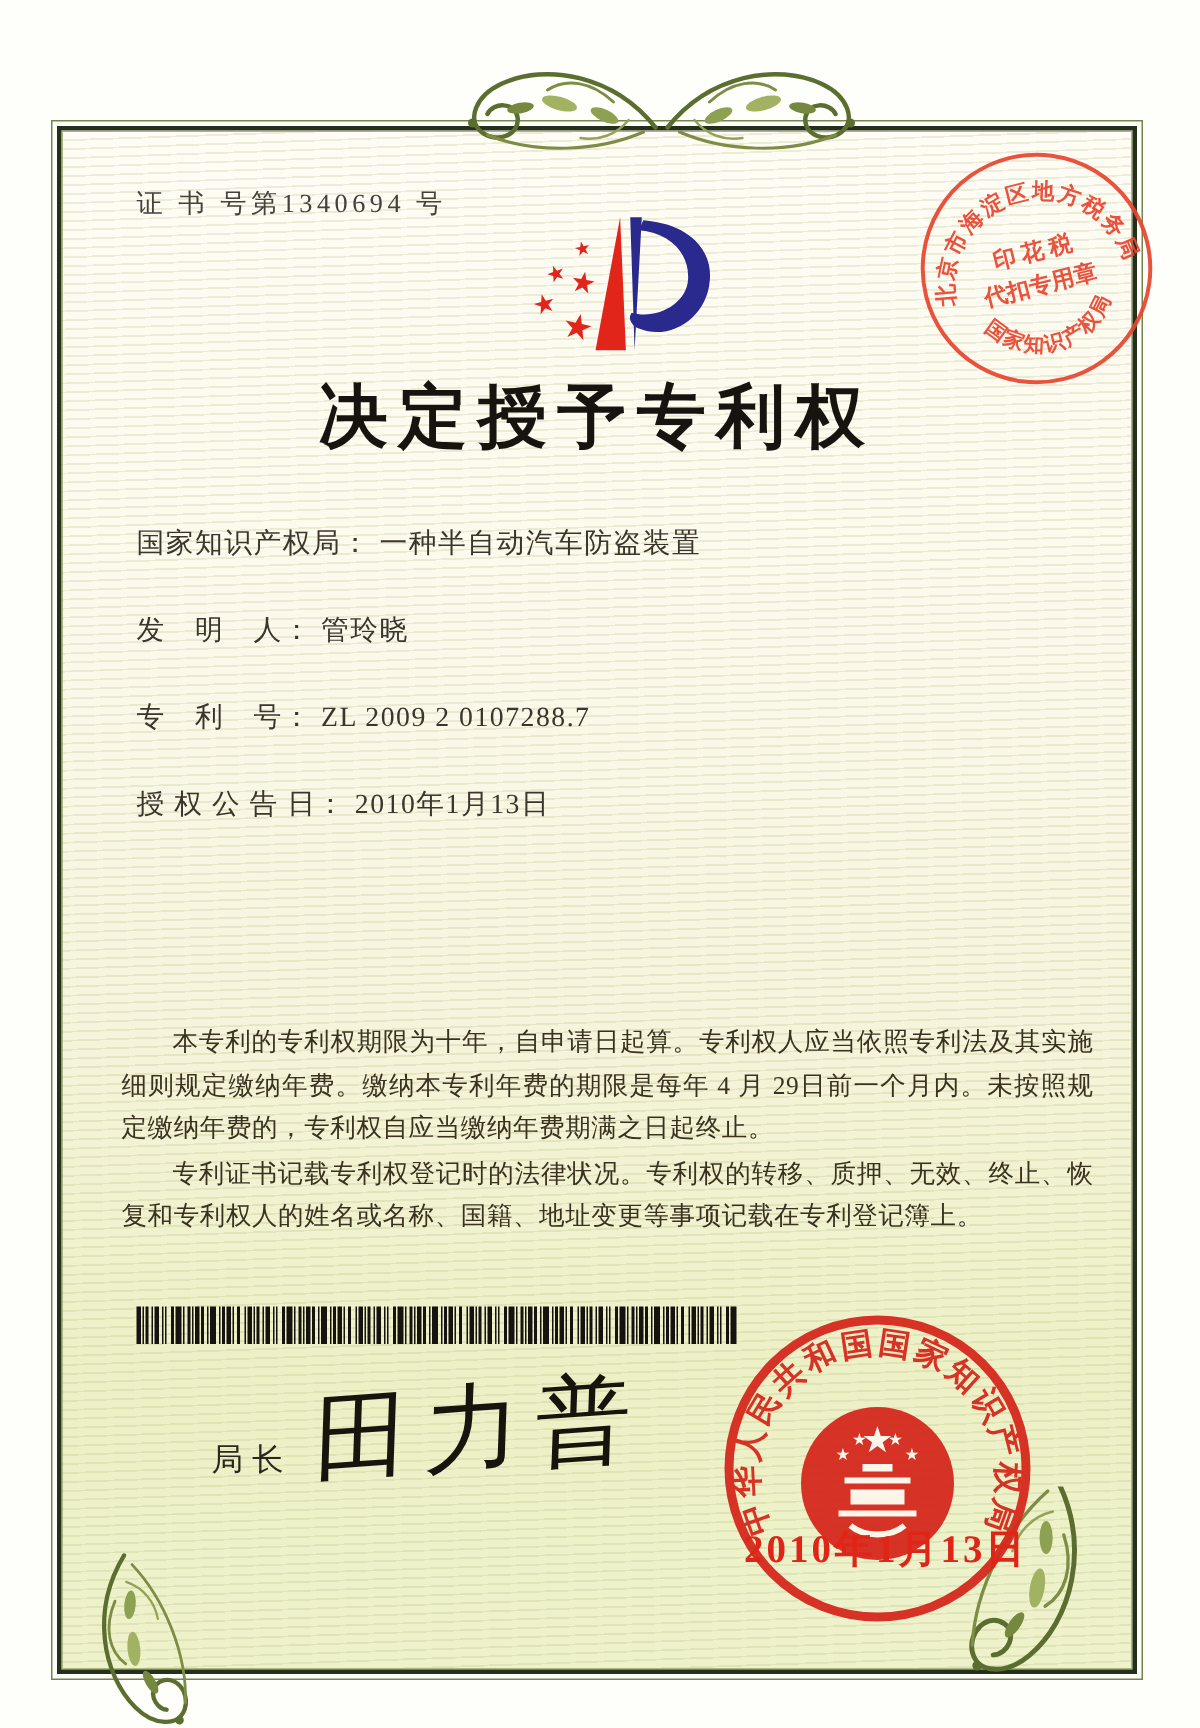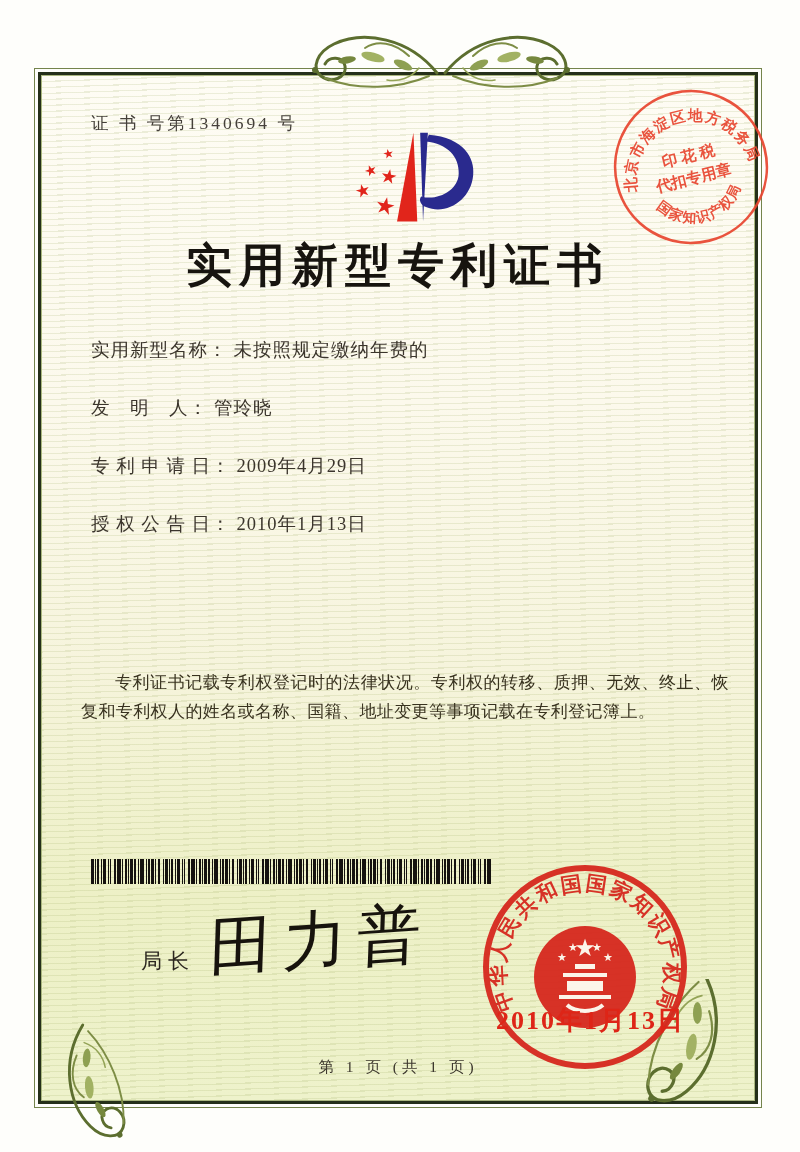--- a/index.html
+++ b/index.html
@@ -1,18 +1,18 @@
 <!DOCTYPE html>
 <html><head>
 <meta charset="utf-8">
 <style>
   html,body{margin:0;padding:0;}
   body{width:800px;height:1152px;position:relative;background:#fefefb;overflow:hidden;
        font-family:"Liberation Serif","DejaVu Serif",serif;color:#2e2a24;}
-  .certificate{position:absolute;left:38px;top:72px;width:714px;height:1026px;
+  .certificate{position:absolute;left:38px;top:84px;width:714px;height:1026px;
        border:3px solid #25301a;outline:1px solid #74844c;outline-offset:3px;
        box-shadow:inset 0 0 0 1px #aab77f;
        background:
          repeating-linear-gradient(178deg, rgba(152,168,92,0.18) 0 1.2px, rgba(255,255,255,0) 1.2px 6px),
          linear-gradient(180deg,#fefcf4 0%,#fcf9ec 32%,#f6f4dc 58%,#edf0c6 80%,#eef2cb 100%);}
   .cert-number{position:absolute;left:50px;top:36px;font-size:17.5px;letter-spacing:3px;color:#45403a;}
   .logo{position:absolute;left:50%;margin-left:-78px;top:54px;width:156px;height:106px;}
   .tax-seal{position:absolute;left:568px;top:10px;width:164px;height:164px;opacity:.92;}
   .cert-title{position:absolute;left:0;top:160px;width:100%;text-align:center;
        font-size:46px;font-weight:bold;letter-spacing:7px;color:#17140f;}
@@ -92,38 +92,39 @@
     <text x="70" y="30" text-anchor="middle" font-size="13" fill="#e1251b" transform="rotate(-12 70 26)">★</text>
     <text x="52" y="48" text-anchor="middle" font-size="15" fill="#e1251b" transform="rotate(-20 52 44)">★</text>
     <text x="70" y="56" text-anchor="middle" font-size="20" fill="#e1251b" transform="rotate(10 70 52)">★</text>
     <text x="44" y="70" text-anchor="middle" font-size="18" fill="#e1251b" transform="rotate(-15 44 66)">★</text>
     <text x="66" y="88" text-anchor="middle" font-size="24" fill="#e1251b" transform="rotate(12 66 84)">★</text>
     <polygon points="96,4 100,96 79,96" fill="#e1251b"></polygon>
     <polygon points="103,4 111,4 106,96" fill="#2a2a8e"></polygon>
     <path d="M112,6 C148,9 160,30 158,48 C156,73 131,90 109,81 C104,79 101,74 104,70 C121,75 142,64 143,47 C144,29 131,15 109,13 Z" fill="#2a2a8e"></path>
   </svg>
 
-  <div class="cert-title">实用新型专利证书</div>
+  <div class="cert-title">决定授予专利权</div>
 
   <div class="fields">
     <div class="field-row">
-      <span class="lab">实用新型名称：</span><span class="val">未按照规定缴纳年费的</span>
+      <span class="lab">国家知识产权局：</span><span class="val">一种半自动汽车防盗装置</span>
     </div>
     <div class="field-row">
       <span class="lab">发　明　人：</span><span class="val">管玲晓</span>
     </div>
     <div class="field-row">
-      <span class="lab">专 利 申 请 日：</span><span class="val">2009年4月29日</span>
+      <span class="lab">专　利　号：</span><span class="val">ZL 2009 2 0107288.7</span>
     </div>
     <div class="field-row">
       <span class="lab">授 权 公 告 日：</span><span class="val">2010年1月13日</span>
     </div>
   </div>
 
   <div class="paragraphs">
+    <p>本专利的专利权期限为十年，自申请日起算。专利权人应当依照专利法及其实施细则规定缴纳年费。缴纳本专利年费的期限是每年 4 月 29日前一个月内。未按照规定缴纳年费的，专利权自应当缴纳年费期满之日起终止。</p>
     <p>专利证书记载专利权登记时的法律状况。专利权的转移、质押、无效、终止、恢复和专利权人的姓名或名称、国籍、地址变更等事项记载在专利登记簿上。</p>
   </div>
 
   <div class="barcode">
       <div style="width: 3px; background: rgb(21, 18, 15);"></div>
       <div style="width: 1px; background: transparent;"></div>
       <div style="width: 1px; background: rgb(21, 18, 15);"></div>
       <div style="width: 1px; background: transparent;"></div>
       <div style="width: 2px; background: rgb(21, 18, 15);"></div>
       <div style="width: 2px; background: transparent;"></div>
@@ -381,15 +382,14 @@
       <rect x="96" y="103" width="20" height="5" fill="#fdf6ec"></rect>
       <rect x="84" y="112" width="44" height="4" fill="#fdf6ec"></rect>
       <rect x="88" y="120" width="36" height="10" fill="#fdf6ec"></rect>
       <rect x="80" y="134" width="52" height="4" fill="#fdf6ec"></rect>
       <path d="M 88,144 A 22,14 0 0 0 124,144" fill="none" stroke="#fdf6ec" stroke-width="4"></path>
     </g>
   </svg>
 
   <div class="issue-date">2010年1月13日</div>
 
-  <div class="page-footer">第 1 页 (共 1 页)</div>
 
 </div>
 
 </body></html>

